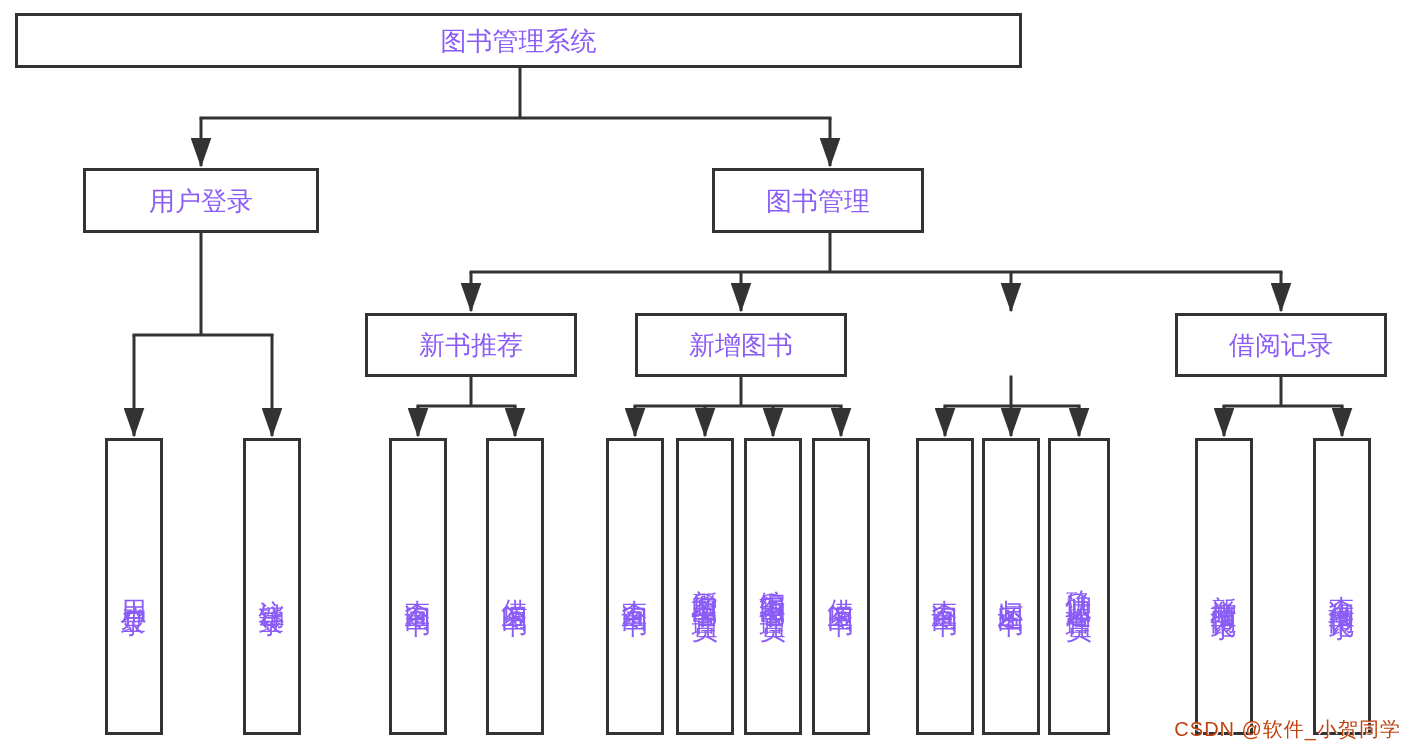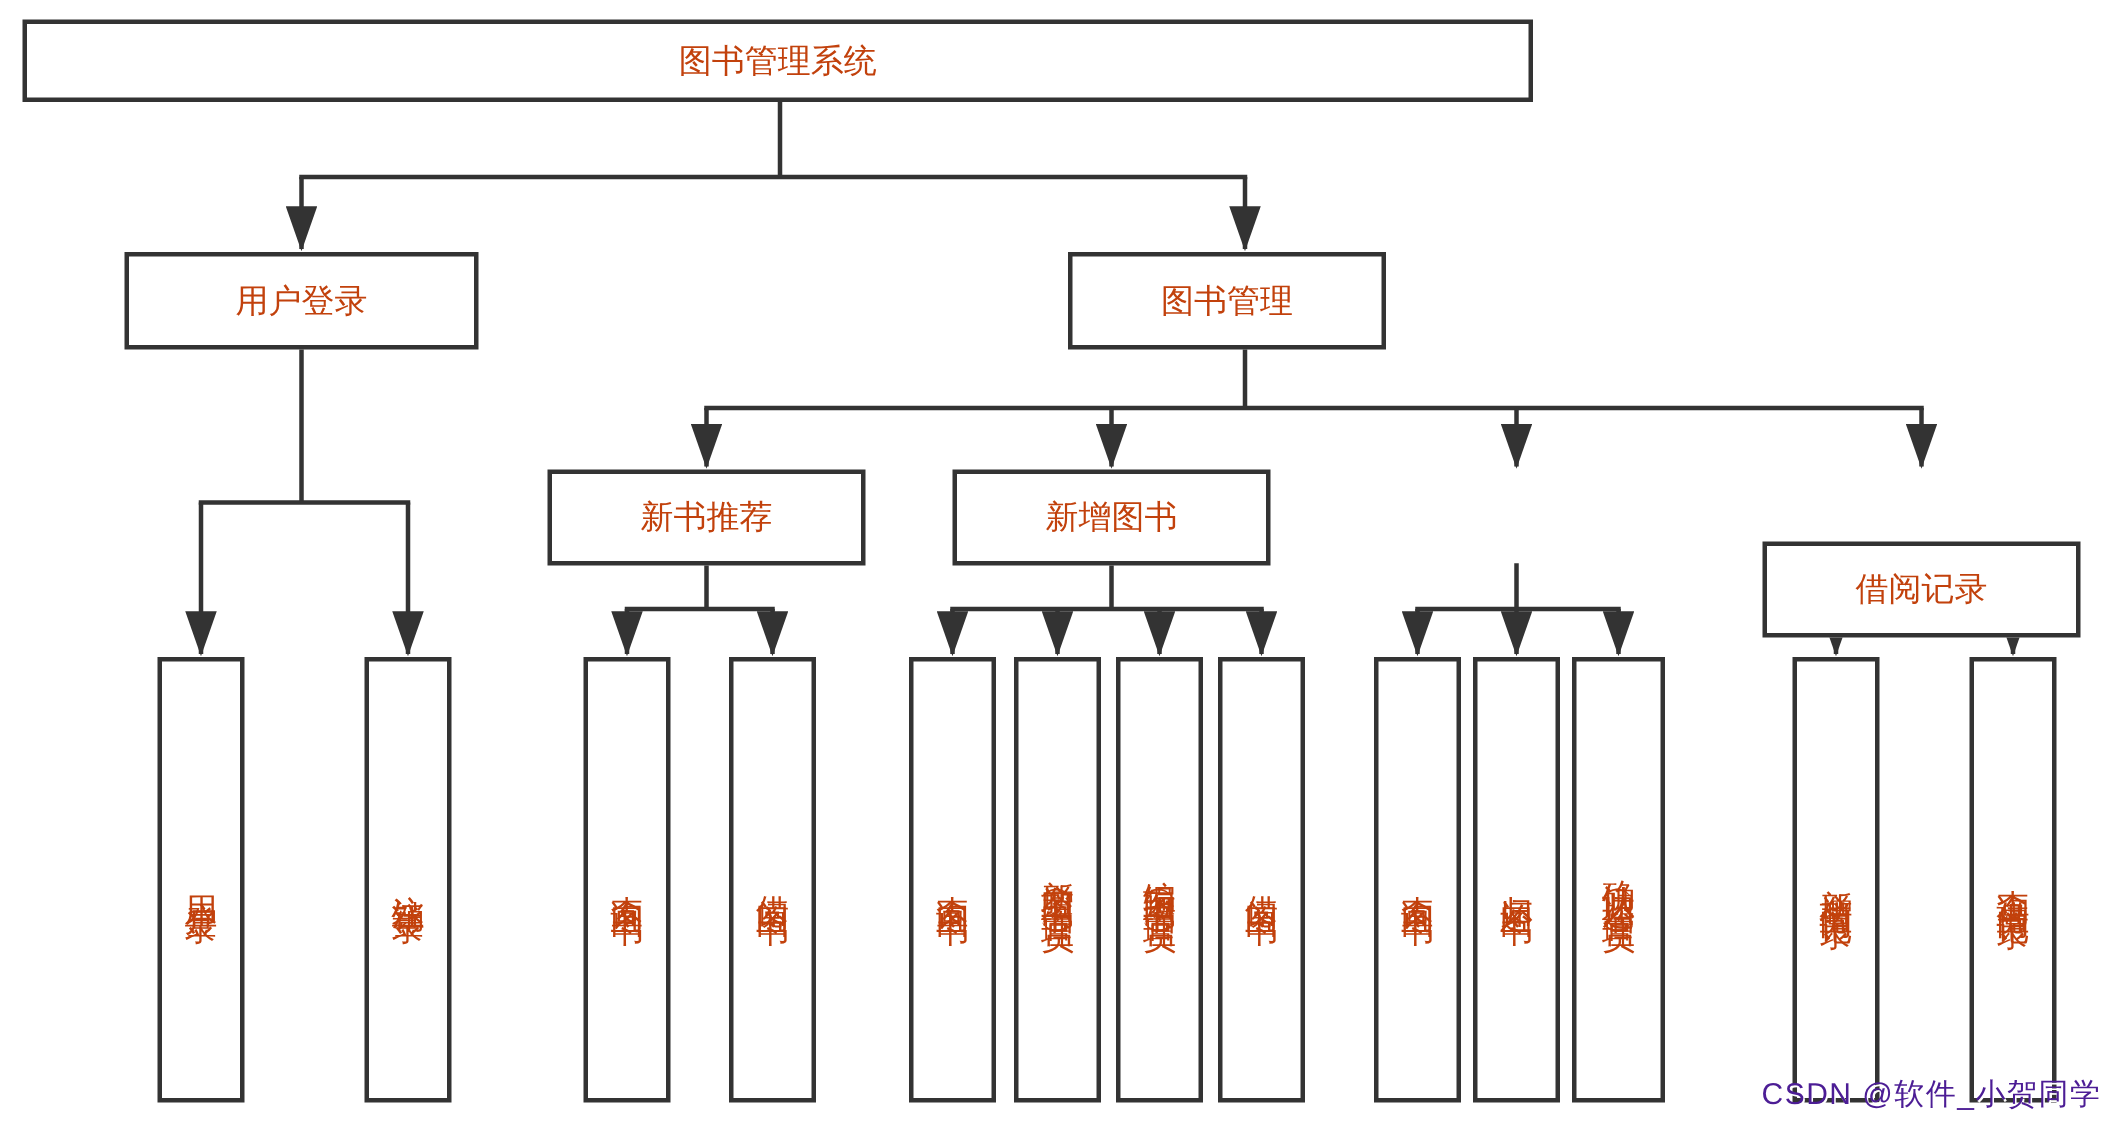--- a/index.html
+++ b/index.html
@@ -14,42 +14,42 @@
   .wires {
     position: absolute;
     left: 0; top: 0;
     z-index: 1;
   }
   .node {
     position: absolute;
     box-sizing: border-box;
     background: #ffffff;
     border: 3px solid #333333;
-    color: #c2410c;
+    color: #8b5cf6;
     display: flex;
     align-items: center;
     justify-content: center;
     z-index: 2;
-    font-size: 22px;
+    font-size: 26px;
     line-height: 1;
   }
   .node .lbl { display: block; white-space: nowrap; }
   .node.v {
     writing-mode: vertical-rl;
     text-orientation: mixed;
     letter-spacing: 4px;
   }
   .watermark {
     position: absolute;
     right: 4px;
     bottom: 4px;
     z-index: 3;
     font-size: 20px;
     letter-spacing: 1px;
-    color: #4c1d95;
+    color: #c2410c;
     text-shadow: 1px 1px 0 #ffffff;
     white-space: nowrap;
   }
 </style>
 </head>
 <body>
 
 <div class="canvas">
 
   <svg class="wires" width="1405" height="747" viewBox="0 0 1405 747">
@@ -105,21 +105,21 @@
   <div class="node" style="left:712px; top:168px; width:212px; height:65px;">
     <span class="lbl">图书管理</span>
   </div>
 
   <div class="node" style="left:365px; top:313px; width:212px; height:64px;">
     <span class="lbl">新书推荐</span>
   </div>
   <div class="node" style="left:635px; top:313px; width:212px; height:64px;">
     <span class="lbl">新增图书</span>
   </div>
-  <div class="node" style="left:1175px; top:313px; width:212px; height:64px;margin-top:48px;">
+  <div class="node" style="left:1175px; top:313px; width:212px; height:64px;">
     <span class="lbl">借阅记录</span>
   </div>
 
   <div class="node v" style="left:105px; top:438px; width:58px; height:297px;">
     <span class="lbl">用户登录</span>
   </div>
   <div class="node v" style="left:243px; top:438px; width:58px; height:297px;">
     <span class="lbl">注销登录</span>
   </div>
 

